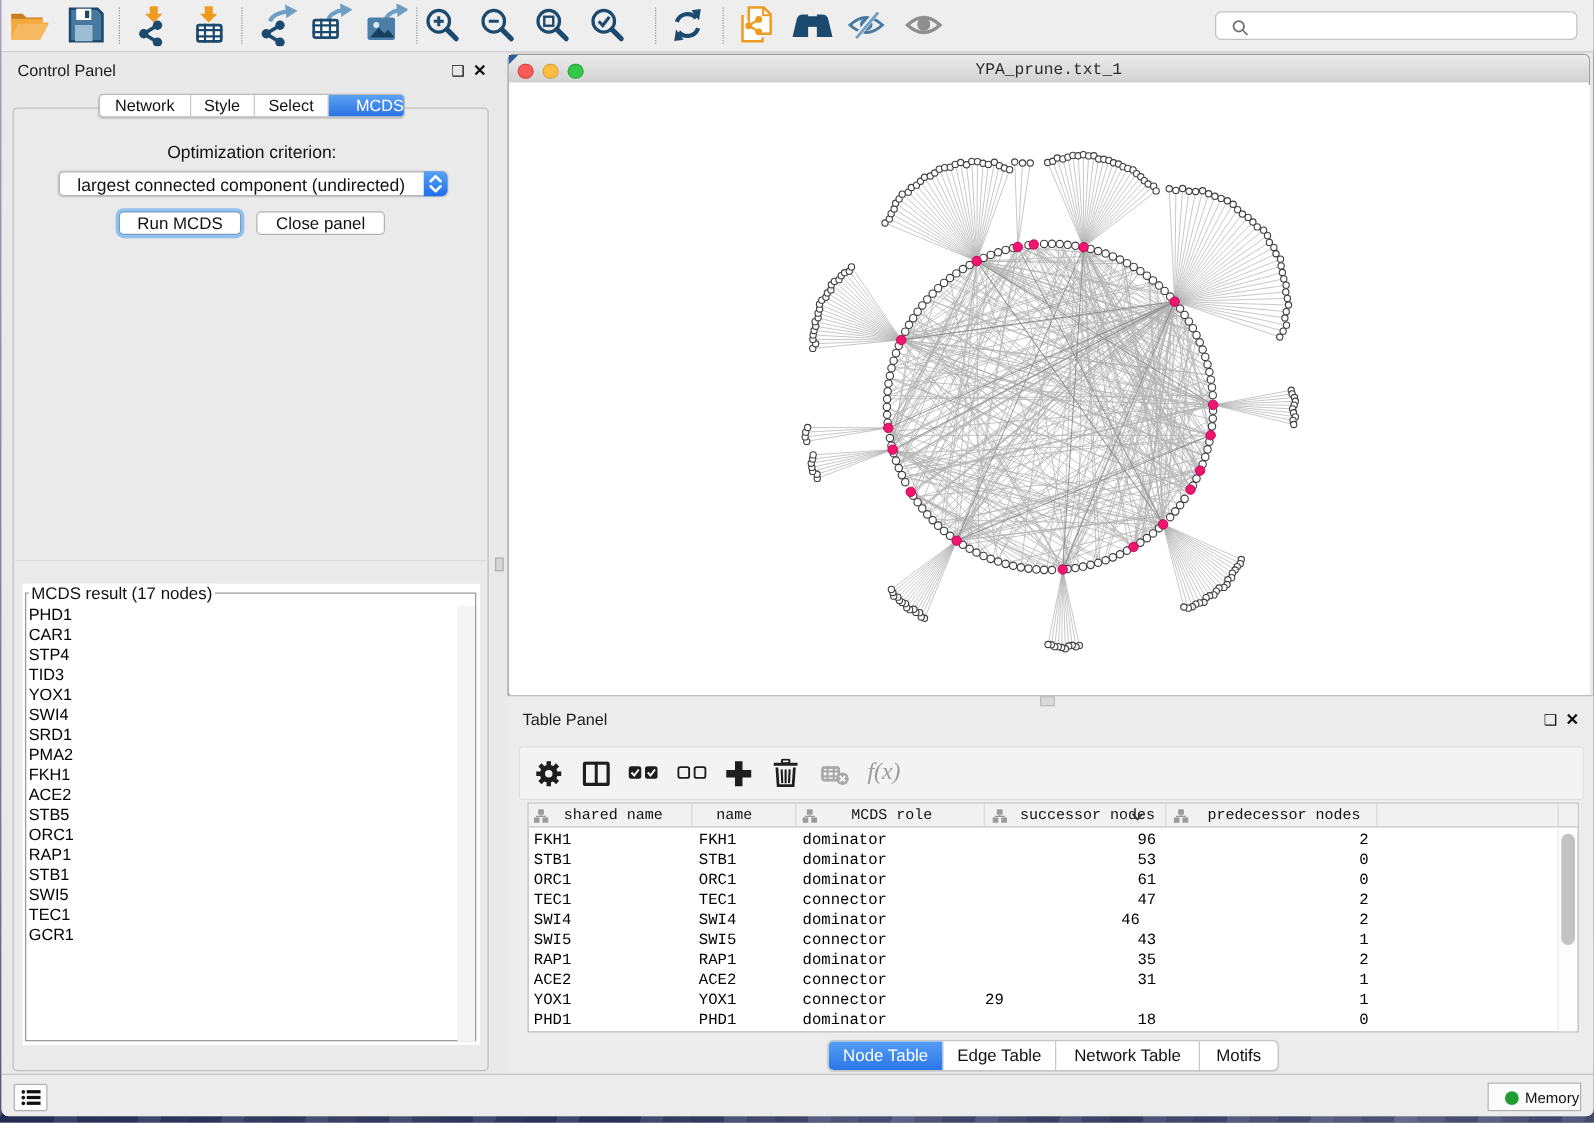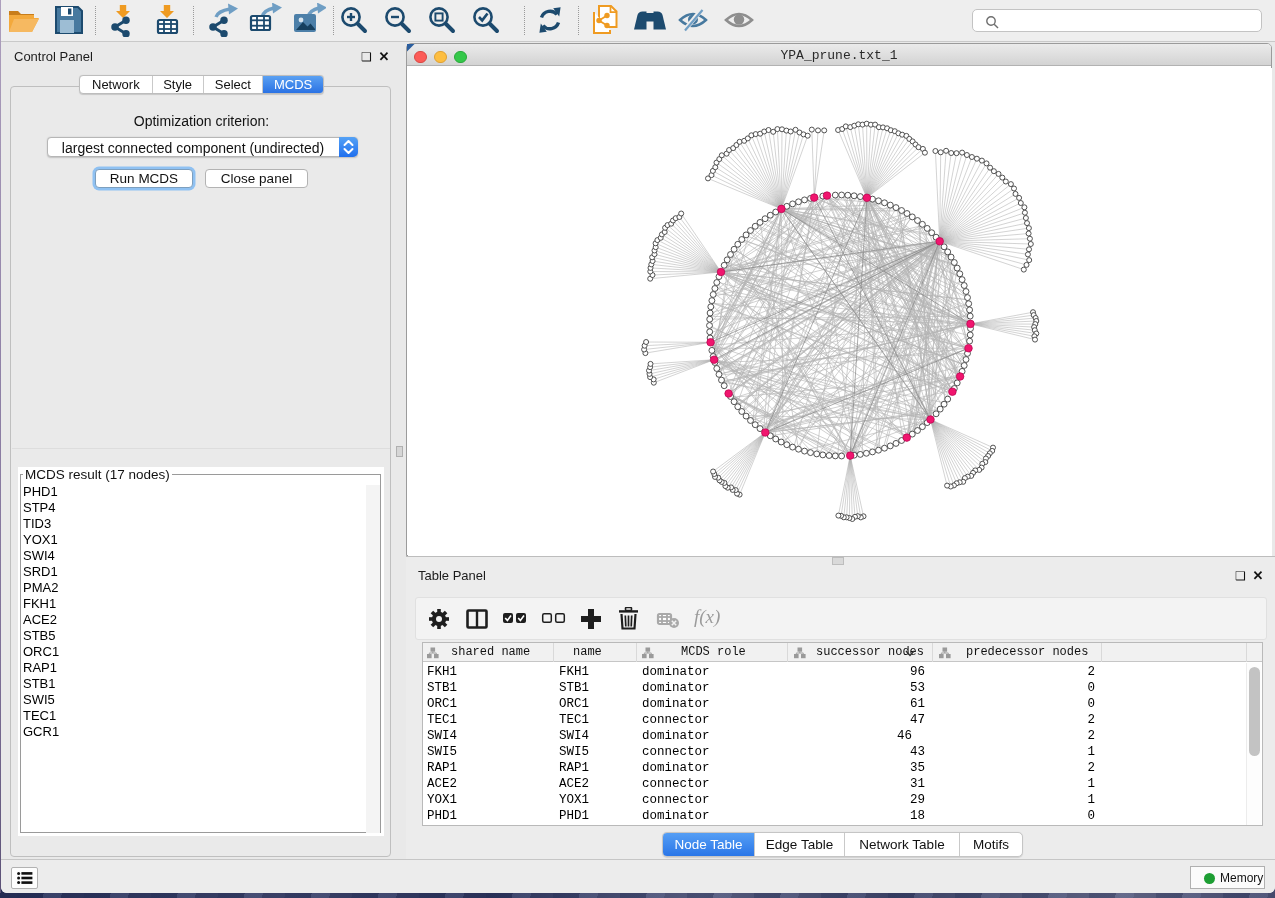--- a/index.html
+++ b/index.html
@@ -28,21 +28,21 @@
 
 #cp { position:absolute; left:0; top:42px; width:391px; height:817px; background:#e9e9e9; }
 .ptitle { font-size:13px; color:#1c1c1c; }
 #cp .ptitle { position:absolute; left:13px; top:7px; }
 .winbtns { position:absolute; top:7px; font-size:12px; color:#111; }
 #cppane { position:absolute; left:9px; top:44px; width:381px; height:771px; background:#eaeaea;
   border:1px solid #bfbfbf; border-radius:4px; }
 #tabs { position:absolute; left:78px; top:33px; width:245px; height:19px; display:flex;
   border:1px solid #bdbdbd; border-radius:4px; background:#fff; z-index:5; box-shadow:0 0.5px 1px rgba(0,0,0,0.15);}
 #tabs div { font-size:13px; color:#111; text-align:center; line-height:17px; border-right:1px solid #c9c9c9; }
-#tabs div:last-child { border-right:none; }
+#tabs div:last-child { border-right:none;text-align:right; }
 #tabs .sel { background:linear-gradient(#5ba1f2,#2a72e4); color:#fff; border-radius:0 3px 3px 0; }
 #optlabel { position:absolute; left:0; top:26px; width:381px; text-align:center; font-size:14px; color:#111; }
 #dropdown { position:absolute; left:36px; top:50px; width:311px; height:20px; background:#fff;
   border:1px solid #b6b6b6; border-radius:4px; box-shadow:0 0.5px 1.5px rgba(0,0,0,0.18); }
 #dropdown .txt { position:absolute; left:0; top:2px; width:290px; text-align:center; font-size:14px; color:#111; }
 #dropdown .step { position:absolute; right:-1px; top:-1px; width:19px; height:20px;
   background:linear-gradient(#55a2f6,#1f6fee); border-radius:0 5px 5px 0; }
 .btn { position:absolute; top:82px; height:19px; background:#fff; border:1px solid #b3b3b3;
   border-radius:4px; font-size:13.5px; color:#111; text-align:center; line-height:17px; }
 #runbtn { left:84px; width:98px; box-shadow:0 0 0 2.5px #8fc1f2; border-color:#7d9fbe; }
@@ -245,20 +245,21 @@
               <path d="M 5.5 12 L 9.5 16 L 13.5 12" fill="none" stroke="#fff" stroke-width="2" stroke-linecap="round" stroke-linejoin="round"></path>
             </svg></div>
         </div>
     <div class="btn" id="runbtn">Run MCDS</div>
     <div class="btn" id="closebtn">Close panel</div>
     <div id="mcdsline"></div>
     <div id="fieldset">
       <div id="fsborder"></div>
       <div id="mlist">
         <div>PHD1</div>
+            <div>CAR1</div>
             <div>STP4</div>
             <div>TID3</div>
             <div>YOX1</div>
             <div>SWI4</div>
         <div>SRD1</div>
             <div>PMA2</div>
             <div>FKH1</div>
             <div>ACE2</div>
             <div>STB5</div>
             <div>ORC1</div>
@@ -1300,21 +1301,21 @@
             <span style="left:4px">ACE2</span>
             <span style="left:136px">ACE2</span>
             <span style="left:219px">connector</span>
             <span style="left:365px;width:137px;text-align:right">31</span>
             <span style="left:510px;width:162px;text-align:right">1</span>
           </div>
           <div class="tr" style="left:0;top:128px;width:839px">
             <span style="left:4px">YOX1</span>
             <span style="left:136px">YOX1</span>
             <span style="left:219px">connector</span>
-            <span style="left:365px;width:137px;text-align:right">29</span>
+            <span style="left:365px;width:137px;text-align:left">29</span>
             <span style="left:510px;width:162px;text-align:right">1</span>
           </div>
           <div class="tr" style="left:0;top:144px;width:839px">
             <span style="left:4px">PHD1</span>
             <span style="left:136px">PHD1</span>
             <span style="left:219px">dominator</span>
             <span style="left:365px;width:137px;text-align:right">18</span>
             <span style="left:510px;width:162px;text-align:right">0</span>
           </div>
     </div>

